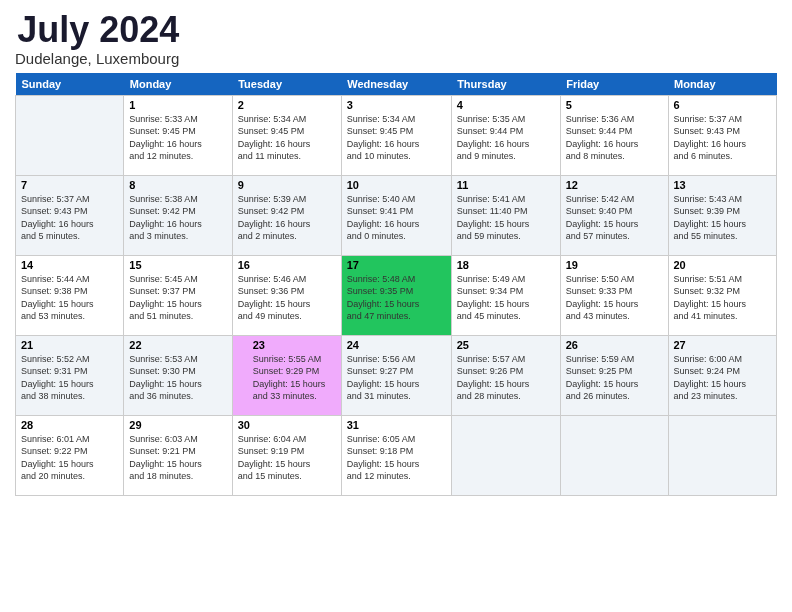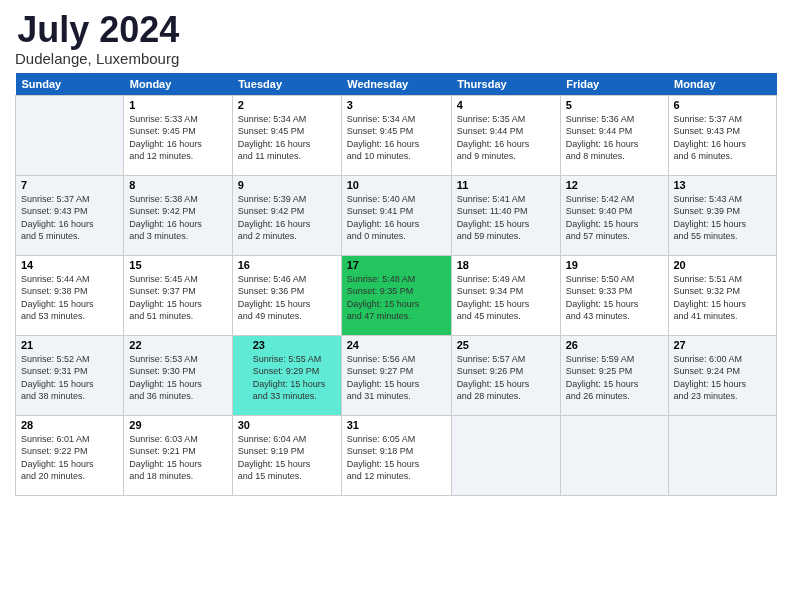--- a/index.html
+++ b/index.html
@@ -187,21 +187,21 @@
         </tr>
         <tr>
           <td style="background-color: rgb(240, 244, 248);"><span class="day-num">21</span><span class="day-info" style="white-space: pre-line;">Sunrise: 5:52 AM
 Sunset: 9:31 PM
 Daylight: 15 hours
 and 38 minutes.</span></td>
           <td style="background-color: rgb(240, 244, 248);"><span class="day-num">22</span><span class="day-info" style="white-space: pre-line;">Sunrise: 5:53 AM
 Sunset: 9:30 PM
 Daylight: 15 hours
 and 36 minutes.</span></td>
-          <td style="background-color: #5eead4; padding-left: 20px;"><span class="day-num">23</span><span class="day-info" style="white-space: pre-line;">Sunrise: 5:55 AM
+          <td style="background-color: #f0abfc; padding-left: 20px;"><span class="day-num">23</span><span class="day-info" style="white-space: pre-line;">Sunrise: 5:55 AM
 Sunset: 9:29 PM
 Daylight: 15 hours
 and 33 minutes.</span></td>
           <td style="background-color: rgb(240, 244, 248);"><span class="day-num">24</span><span class="day-info" style="white-space: pre-line;">Sunrise: 5:56 AM
 Sunset: 9:27 PM
 Daylight: 15 hours
 and 31 minutes.</span></td>
           <td style="background-color: rgb(240, 244, 248);"><span class="day-num">25</span><span class="day-info" style="white-space: pre-line;">Sunrise: 5:57 AM
 Sunset: 9:26 PM
 Daylight: 15 hours

